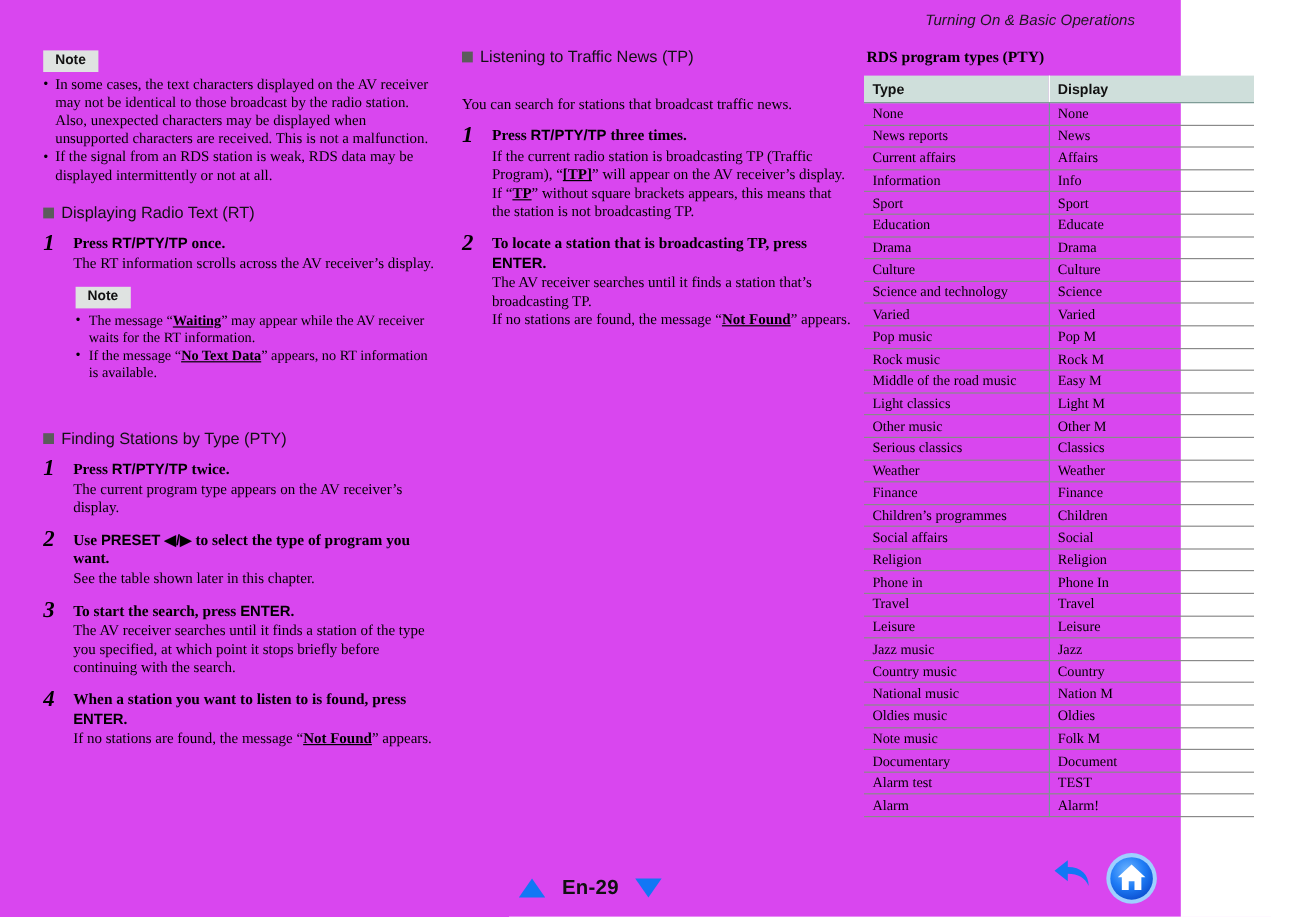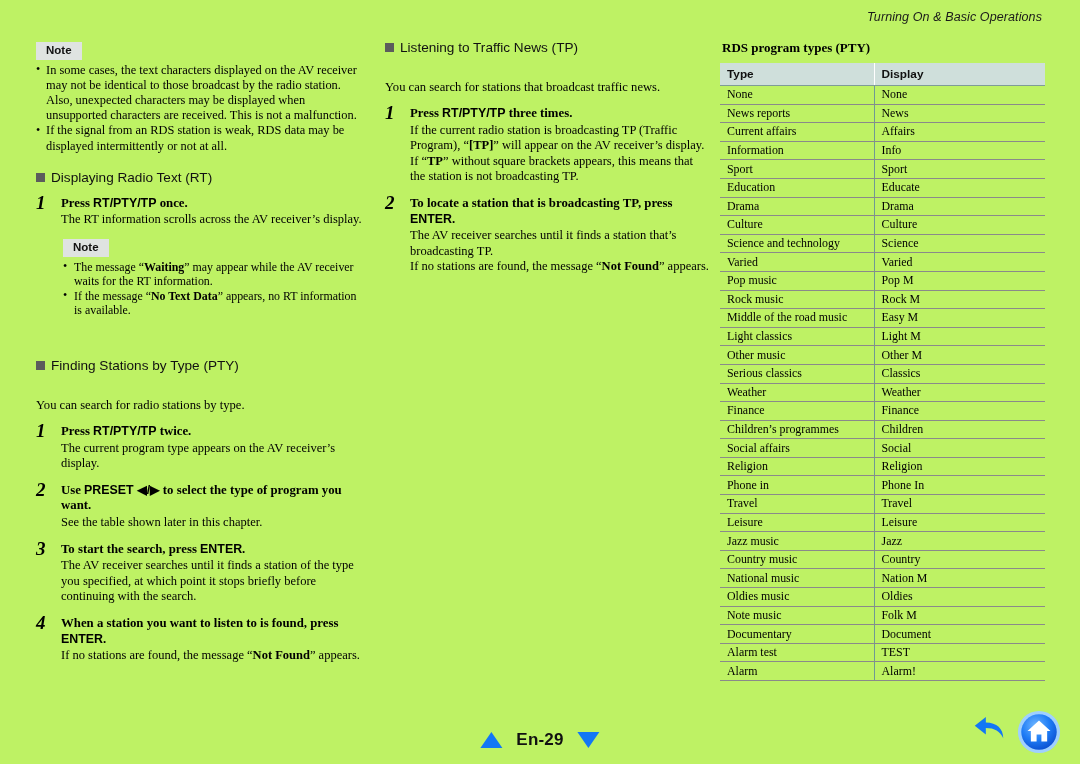--- a/index.html
+++ b/index.html
@@ -6,22 +6,22 @@
   html, body {
     margin: 0; padding: 0;
     width: 1080px; height: 764px;
     background: #ffffff;
     font-family: "Liberation Serif", serif;
     color: #000;
     overflow: hidden;
   }
   .page {
     position: relative;
-    width: 1080px; height: 764px;
-    background: #bef264;
+    width: 984px; height: 764px;
+    background: #d946ef;
   }
 
   
   .run-head {
     position: absolute;
     top: 10px; right: 38px;
     font-family: "Liberation Sans", sans-serif;
     font-style: italic;
     font-size: 12.5px;
     color: #1a1a1a;
@@ -121,21 +121,21 @@
     font-family: "Liberation Sans", sans-serif;
     font-weight: bold;
     font-size: 12.4px;
   }
   .step .body {
     font-size: 12.5px;
     line-height: 15.6px;
     margin-top: 1px;
   }
   .step .body p { margin: 0; }
-  b { font-weight: bold; }
+  b { font-weight: bold; text-decoration: underline; }
 
   .inner-note {
     margin-top: 9px;
     margin-left: 2px;
   }
   .inner-note .note-list li {
     font-size: 11.9px;
     line-height: 14.6px;
   }
 
@@ -257,21 +257,20 @@
         </ul>
       </div>
     </div>
 
     <div style="height:40px"></div>
 
     <div class="sec-head">
       <span class="sq"></span>
       <span>Finding Stations by Type (PTY)</span>
     </div>
-    <p class="intro">You can search for radio stations by type.</p>
 
     <div class="step">
       <div class="num">1</div>
       <div class="title"><span>Press </span><span class="sans">RT/PTY/TP</span><span> twice.</span></div>
       <div class="body">
           <p>The current program type appears on the AV receiver’s display.</p>
         </div>
     </div>
 
     <div class="step">

